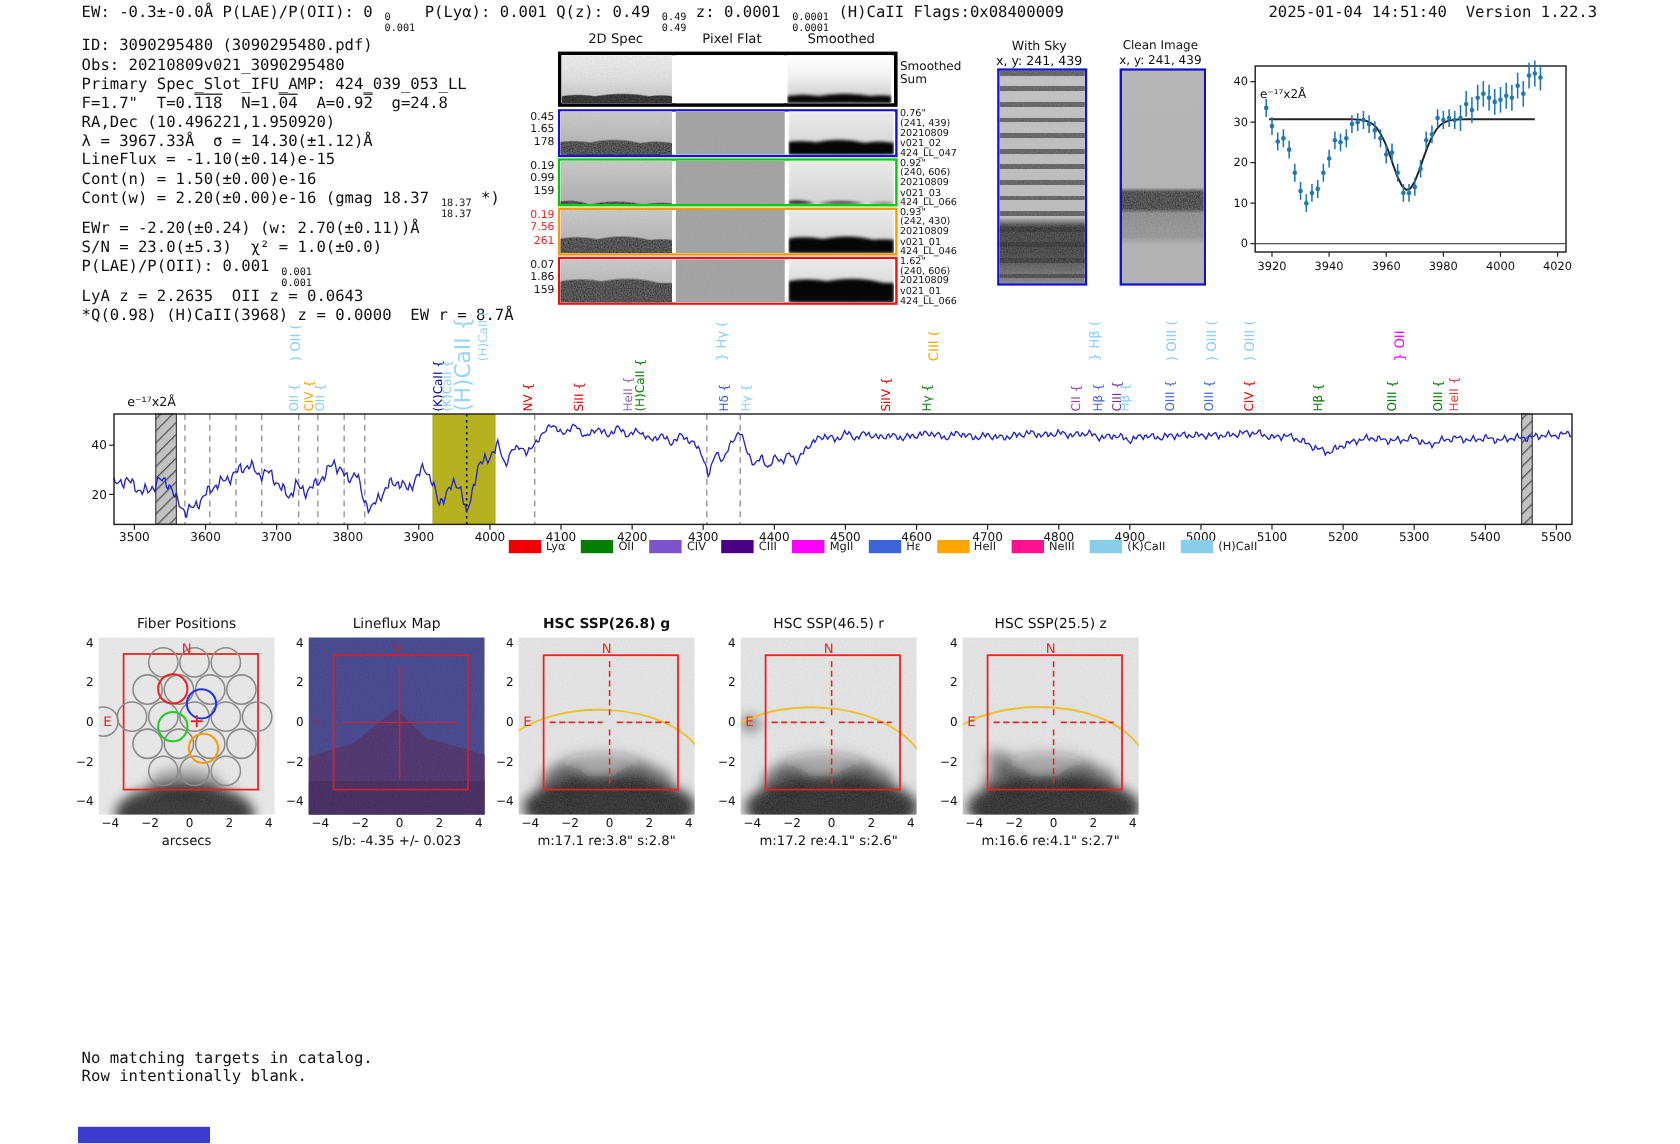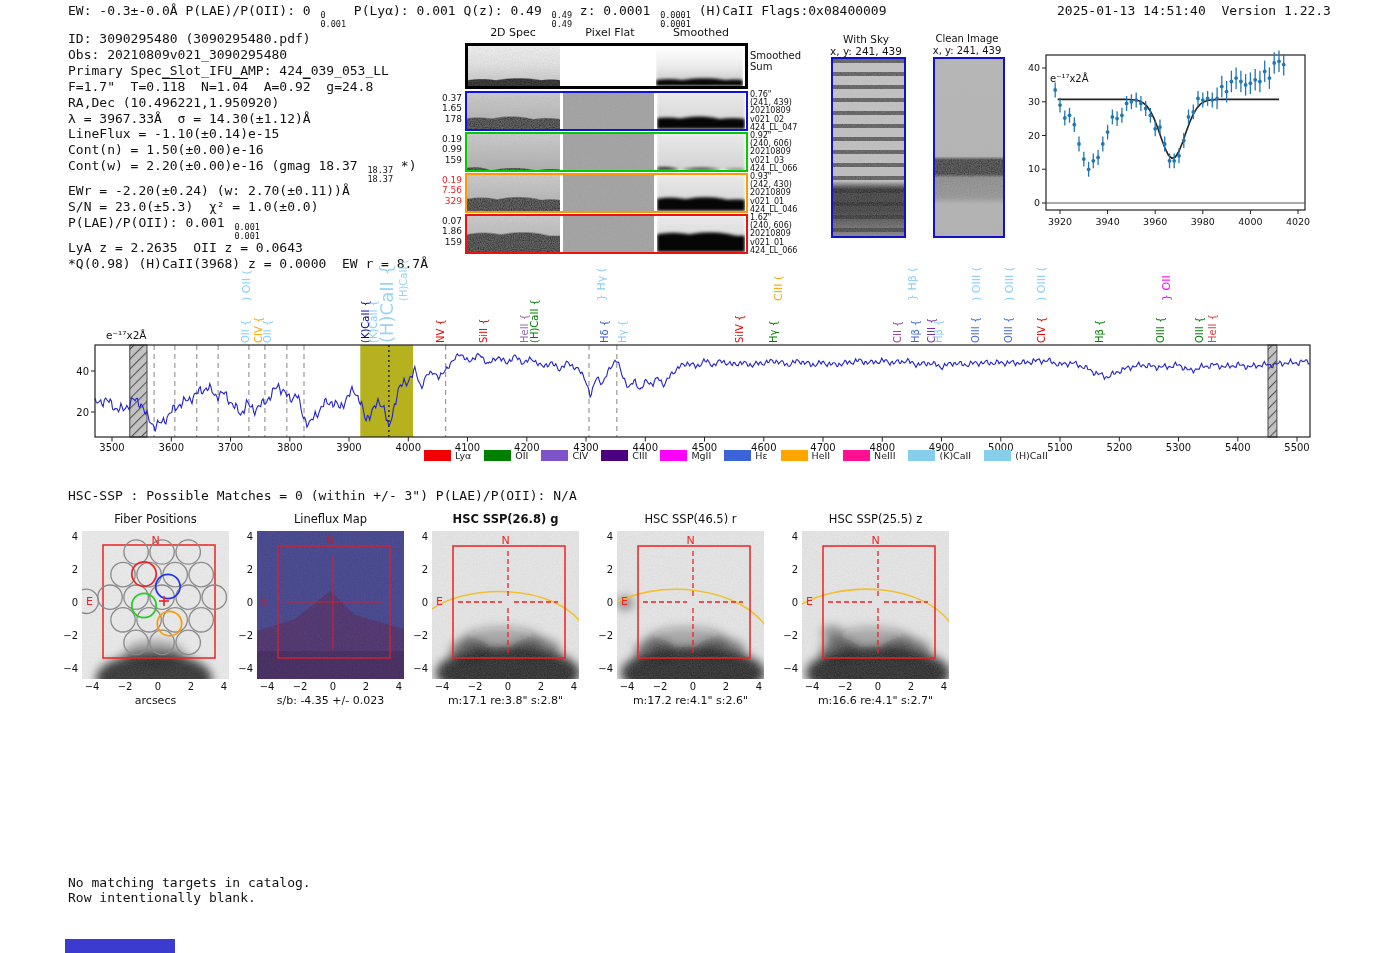--- a/index.html
+++ b/index.html
@@ -34,21 +34,21 @@
         <span>0</span>
         <span>0.001</span>
       </span>  P(Lyα): 0.001  Q(z): 0.49 <span class="frac">
         <span>0.49</span>
         <span>0.49</span>
       </span>  z: 0.0001 <span class="frac">
         <span>0.0001</span>
         <span>0.0001</span>
       </span> (H)CaII  Flags:0x08400009</div>
   <div class="abs mono" style="left:1057px;top:3px;font-size:13px;">
-    <span>2025-01-13 14:51:40</span>&nbsp;&nbsp;<span>Version 1.22.3</span>
+    <span>2025-01-04 14:51:40</span>&nbsp;&nbsp;<span>Version 1.22.3</span>
   </div>
 
   <div id="info-block" class="abs mono" style="left:68px;top:31px;font-size:13px;line-height:15.9px;white-space:pre;"><div>ID: 3090295480 (3090295480.pdf)</div><div>Obs: 20210809v021_3090295480</div><div>Primary Spec_Slot_IFU_AMP: 424_039_053_LL</div><div>F=1.7"  T=0.<span class="ov">118</span>  N=1.<span class="ov">04</span>  A=0.9<span class="ov">2</span>  g=24.8</div><div>RA,Dec (10.496221,1.950920)</div><div>λ = 3967.33Å  σ = 14.30(±1.12)Å</div><div>LineFlux = -1.10(±0.14)e-15</div><div>Cont(n) = 1.50(±0.00)e-16</div><div>Cont(w) = 2.20(±0.00)e-16 (gmag 18.37 <span class="frac"><span>18.37</span><span>18.37</span></span> *)</div><div>EWr = -2.20(±0.24) (w: 2.70(±0.11))Å</div><div>S/N = 23.0(±5.3)  χ² = 1.0(±0.0)</div><div>P(LAE)/P(OII): 0.001 <span class="frac"><span>0.001</span><span>0.001</span></span></div><div>LyA z = 2.2635  OII z = 0.0643</div><div>*Q(0.98) (H)CaII(3968) z = 0.0000  EW r = 8.7Å</div></div>
 
   <div class="abs ctr" style="left:473px;top:26px;width:80px;font-size:11px;">2D Spec</div>
   <div class="abs ctr" style="left:570px;top:26px;width:80px;font-size:11px;">Pixel Flat</div>
   <div class="abs ctr" style="left:661px;top:26px;width:80px;font-size:11px;">Smoothed</div>
   <div class="abs" style="left:750px;top:50px;font-size:10px;line-height:11px;white-space:pre-line;">Smoothed
 Sum</div>
   <div id="spec2d-zone">
@@ -89,21 +89,21 @@
               <feColorMatrix type="matrix" values="0 0 0 0 0.45  0 0 0 0 0.45  0 0 0 0 0.45  0.55 0.55 0.55 0 0"></feColorMatrix>
             </filter>
             <rect width="91" height="36" filter="url(#nz3)" opacity="0.45"></rect>
           </svg>
         </div>
         <div class="cell" style="width: 88px; height: 36px;">
           <div class="tex" style="background: radial-gradient(60px 26px at 12% 112%, rgb(6, 6, 6) 58%, rgba(6, 6, 6, 0) 63%), radial-gradient(68px 30px at 48% 116%, rgb(6, 6, 6) 58%, rgba(6, 6, 6, 0) 63%), radial-gradient(55px 24px at 86% 110%, rgb(6, 6, 6) 58%, rgba(6, 6, 6, 0) 63%), linear-gradient(rgb(233, 233, 233), rgb(210, 210, 210)); filter: blur(1.4px);"></div>
         </div>
       </div>
       <div style="position: absolute; left: 438px; top: 93px; width: 24px; font-size: 9px; line-height: 10.3px; text-align: right; color: rgb(17, 17, 17);">
-        <div>0.37</div>
+        <div>0.45</div>
         <div>1.65</div>
         <div>178</div>
       </div>
       <div style="position: absolute; left: 750px; top: 91px; width: 62px; font-size: 8px; line-height: 8.2px; color: rgb(17, 17, 17);">
         <div>0.76"</div>
         <div>(241, 439)</div>
         <div>20210809</div>
         <div>v021_02</div>
         <div>424_LL_047</div>
       </div>
@@ -165,21 +165,21 @@
             <rect width="91" height="36" filter="url(#nz7)" opacity="0.45"></rect>
           </svg>
         </div>
         <div class="cell" style="width: 88px; height: 36px;">
           <div class="tex" style="background: radial-gradient(60px 28px at 15% 110%, rgb(6, 6, 6) 58%, rgba(6, 6, 6, 0) 63%), radial-gradient(70px 30px at 55% 112%, rgb(6, 6, 6) 58%, rgba(6, 6, 6, 0) 63%), radial-gradient(50px 24px at 90% 108%, rgb(6, 6, 6) 58%, rgba(6, 6, 6, 0) 63%), linear-gradient(rgb(233, 233, 233), rgb(210, 210, 210)); filter: blur(1.4px);"></div>
         </div>
       </div>
       <div style="position: absolute; left: 438px; top: 175px; width: 24px; font-size: 9px; line-height: 10.3px; text-align: right; color: rgb(238, 34, 34);">
         <div>0.19</div>
         <div>7.56</div>
-        <div>329</div>
+        <div>261</div>
       </div>
       <div style="position: absolute; left: 750px; top: 173px; width: 62px; font-size: 8px; line-height: 8.2px; color: rgb(17, 17, 17);">
         <div>0.93"</div>
         <div>(242, 430)</div>
         <div>20210809</div>
         <div>v021_01</div>
         <div>424_LL_046</div>
       </div>
       <div style="position: absolute; left: 465px; top: 214px; width: 279px; height: 36px; border: 2px solid rgb(238, 17, 17); display: flex; gap: 3px; background: rgb(255, 255, 255);">
         <div class="cell" style="width: 93px; height: 36px;">
@@ -527,21 +527,20 @@
       <div class="legend-item">
         <div class="legend-swatch" style="background: rgb(135, 206, 235);"></div>
         <div class="legend-label">(K)CaII</div>
       </div>
       <div class="legend-item">
         <div class="legend-swatch" style="background: rgb(135, 206, 235);"></div>
         <div class="legend-label">(H)CaII</div>
       </div>
     </div>
 
-  <div class="abs mono" style="left:68px;top:488px;font-size:13px;">HSC-SSP : Possible Matches = 0 (within +/- 3")  P(LAE)/P(OII): N/A</div>
   <div id="hsc-zone">
       <div class="abs hsc-title" style="left: 62px; top: 512px; width: 187px;">Fiber Positions</div>
       <div style="position: absolute; left: 82px; top: 531px; width: 147px; height: 148px; overflow: hidden;"><svg width="147" height="148">
           <defs>
             <filter id="bl12" x="-40%" y="-40%" width="180%" height="180%">
               <feGaussianBlur stdDeviation="5"></feGaussianBlur>
             </filter>
             <filter id="nf12" x="-20%" y="-20%" width="140%" height="140%">
               <feTurbulence type="fractalNoise" baseFrequency="0.9" numOctaves="2" seed="60"></feTurbulence>
               <feColorMatrix type="matrix" values="0 0 0 0 0.45  0 0 0 0 0.45  0 0 0 0 0.45  0.5 0.5 0.5 0 0"></feColorMatrix>

